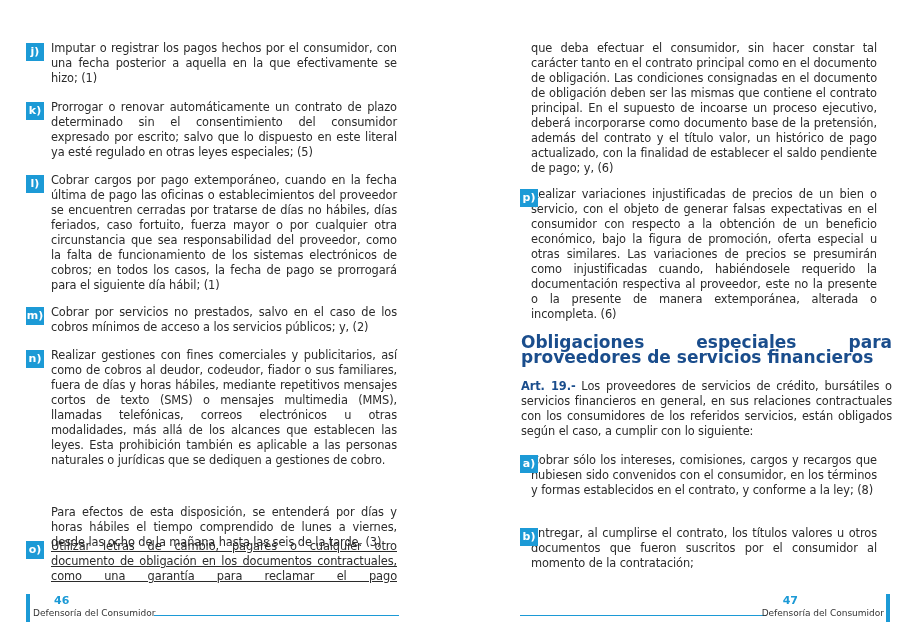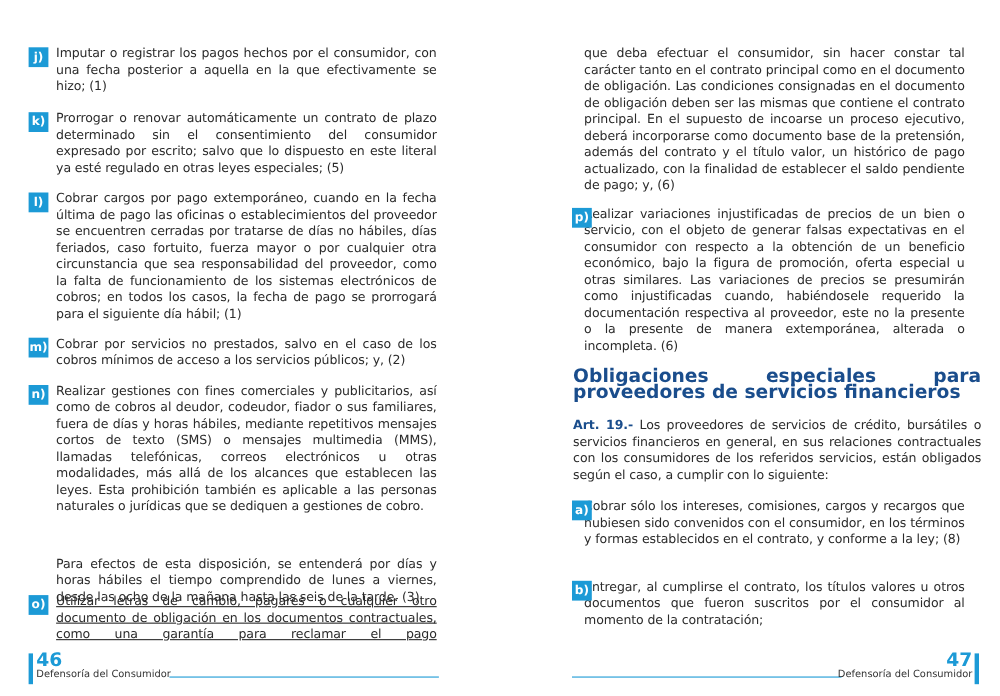--- a/index.html
+++ b/index.html
@@ -28,21 +28,21 @@
   .right-col .text.indent { margin-left: 11px; width: 346px; }
 
   .heading {
     position: absolute; font-weight: bold; color: #1a4d8c; font-size: 17px; line-height: 15px;
     text-align: justify; text-align-last: left;
   }
   .art-label { font-weight: bold; color: #1a4d8c; }
 
   .footer-left { position: absolute; left: 26px; top: 594px; }
   .footer-bar-l { position: absolute; left: 0; top: 0; width: 4px; height: 28px; background: #1c9ad6; }
-  .page-num { font-size: 17px; color: #1c9ad6; font-weight: bold; line-height: 13px; }
+  .page-num { font-size: 11px; color: #1c9ad6; font-weight: bold; line-height: 13px; margin-left: 21px; }
   .footer-label { font-size: 9px; color: #333; line-height: 12px; white-space: nowrap; }
   .footer-line { position: absolute; height: 1px; background: #1c9ad6; }
 </style>
 </head>
 <body>
 
 <div class="page page-left">
   <div class="left-col" style="top:41px;">
     <div class="item" style="top:0;">
       <span class="badge">j)</span>
@@ -106,19 +106,19 @@
       <div class="text indent last-left">Cobrar sólo los intereses, comisiones, cargos y recargos que hubiesen sido convenidos con el consumidor, en los términos y formas establecidos en el contrato, y conforme a la ley; (8)</div>
     </div>
     <div class="item" style="top:73px;">
       <span class="badge">b)</span>
       <div class="text indent last-left">Entregar, al cumplirse el contrato, los títulos valores u otros documentos que fueron suscritos por el consumidor al momento de la contratación;</div>
     </div>
   </div>
 
   <div style="position:absolute; left:0; top:594px; width:436px;">
     <div class="footer-line" style="left:66px; top:21px; width:245px;"></div>
-    <div style="position:absolute; right:6px; top:0; text-align:right;">
+    <div style="position:absolute; right:6px; top:0; text-align:left;">
       <div class="page-num">47</div>
       <div class="footer-label">Defensoría del Consumidor</div>
     </div>
     <div style="position:absolute; right:0; top:0; width:4px; height:28px; background:#1c9ad6;"></div>
   </div>
 </div>
 
 </body></html>

